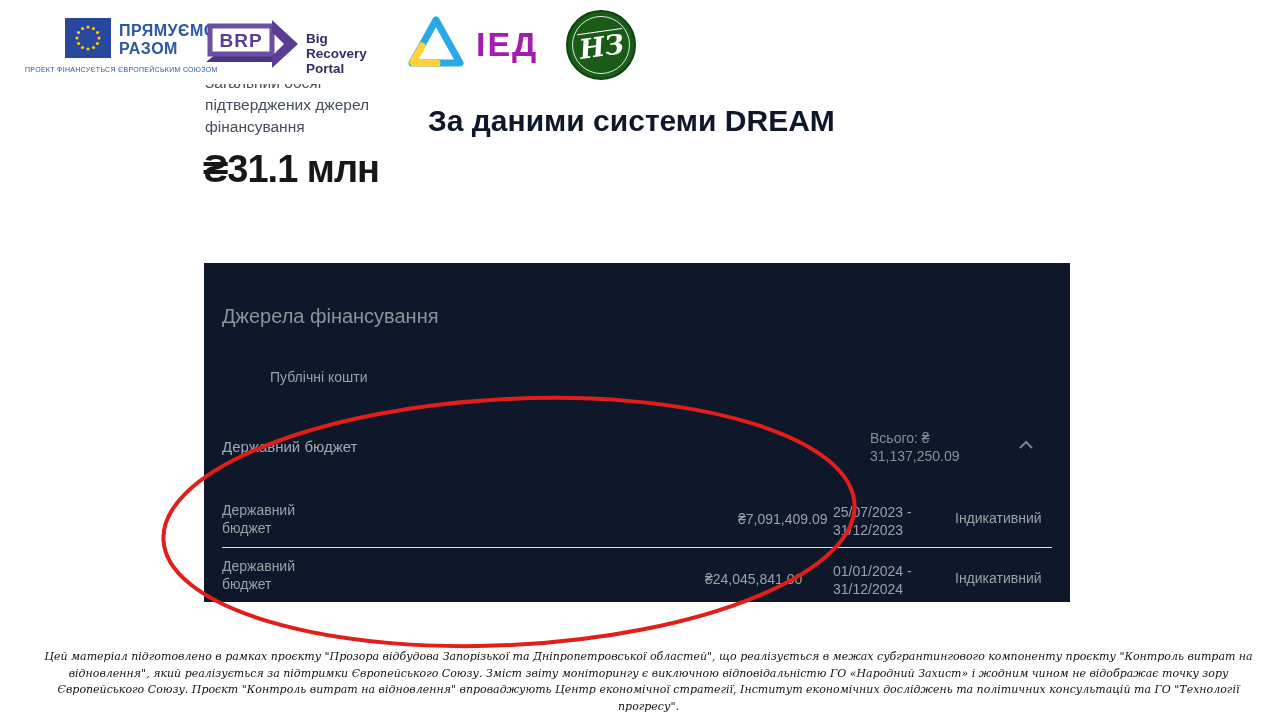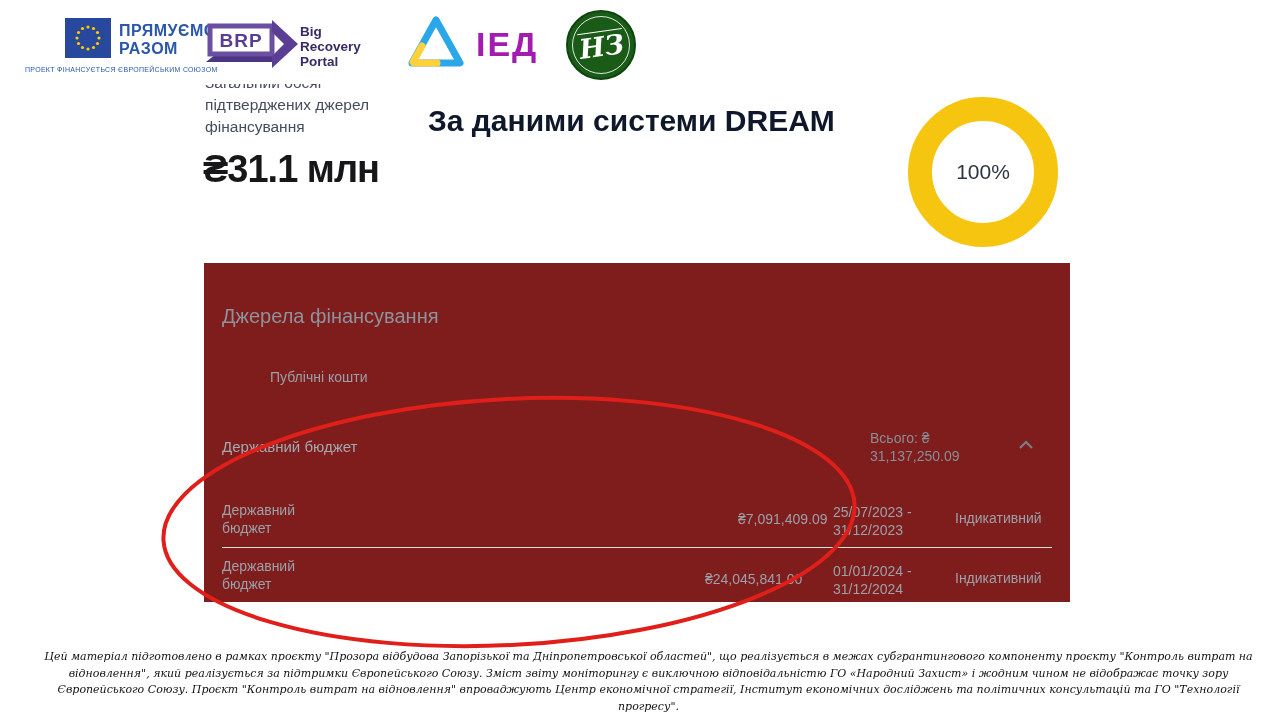--- a/index.html
+++ b/index.html
@@ -6,21 +6,21 @@
   html,body { width:1280px; height:720px; }
   body { font-family:"Liberation Sans","DejaVu Sans",sans-serif; background:#fff; }
   .slide { position:relative; width:1280px; height:720px; background:#fff; overflow:hidden; }
 
   
   .logo-eu { position:absolute; left:25px; top:18px; }
   .eu-top { display:flex; align-items:center; gap:8px;margin-left:40px; }
   .eu-text { color:#2b57a8; font-weight:bold; font-size:16px; line-height:18px; letter-spacing:.5px; }
   .eu-sub { margin-top:4px; color:#2b57a8; font-size:7px; letter-spacing:.3px; white-space:nowrap; }
 
-  .logo-brp { position:absolute; left:204px; top:16px; display:flex; align-items:center; }
+  .logo-brp { position:absolute; left:204px; top:16px; display:flex; align-items:flex-end; gap:6px; }
   .brp-name { color:#3a2a63; font-weight:bold; font-size:13.5px; line-height:15px; }
 
   .logo-ied { position:absolute; left:408px; top:16px; display:flex; align-items:center; gap:12px; }
   .ied-text { color:#a21caf; font-weight:bold; font-size:34px; letter-spacing:2px; }
 
   .logo-nz { position:absolute; left:566px; top:10px; width:70px; height:70px; border-radius:50%;
              background:#1a5c17; border:2px solid #0e4410; display:flex; align-items:center; justify-content:center; }
   .nz-ring { position:absolute; inset:4px; border:1.5px solid rgba(255,255,255,.85); border-radius:50%; }
   .nz-mono { font-family:"DejaVu Serif",serif; font-style:italic; font-weight:bold; color:#fff;
              font-size:27px; transform:rotate(-8deg); line-height:1; border-top:1.5px solid #fff; padding-top:1px; }
@@ -35,21 +35,21 @@
 
   
   .slide-title { position:absolute; left:428px; top:104px; font-size:30px; font-weight:bold; color:#0f172a; }
 
   
   .donut { position:absolute; left:908px; top:97px; width:150px; height:150px; }
   .donut-label { position:absolute; inset:0; display:flex; align-items:center; justify-content:center;
                  font-size:21px; color:#2f3542; }
 
   
-  .panel { position:absolute; left:204px; top:263px; width:866px; height:339px; background:#7f1d1d; }
+  .panel { position:absolute; left:204px; top:263px; width:866px; height:339px; background:#0f172a; }
   .panel-title { position:absolute; left:18px; top:42px; font-size:20px; color:#8c939b; }
   .panel-subtitle { position:absolute; left:18px; top:106px; font-size:14px; color:#99a0a8;margin-left:48px; }
 
   .group-name { position:absolute; left:18px; top:175px; font-size:15px; color:#a3a9b0; }
   .group-total { position:absolute; left:666px; top:166px; font-size:14px; line-height:18px; color:#878e96; }
   .chevron-btn { position:absolute; left:810px; top:172px; width:24px; height:20px; background:none;
                  border:none; cursor:pointer; display:flex; align-items:center; justify-content:center; }
 
   .cell { position:absolute; font-size:14px; line-height:18px; color:#9aa1a8; }
   .cell-period { white-space:pre-line; }
@@ -131,26 +131,20 @@
     <div class="stat-clip">
       <span>Загальний обсяг</span>
     </div>
     <div class="stat-line">підтверджених джерел</div>
     <div class="stat-line">фінансування</div>
   </div>
   <div class="stat-value">₴31.1 млн</div>
 
   <h1 class="slide-title">За даними системи DREAM</h1>
 
-  <div class="donut">
-    <svg width="150" height="150" viewBox="0 0 150 150">
-      <circle cx="75" cy="75" r="63" fill="none" stroke="#F6C50F" stroke-width="24"></circle>
-    </svg>
-    <div class="donut-label">100%</div>
-  </div>
 
   <section class="panel">
     <div class="panel-title">Джерела фінансування</div>
     <div class="panel-subtitle">Публічні кошти</div>
 
     <div class="group-name">Державний бюджет</div>
     <div class="group-total">
       <div>Всього: ₴</div>
       <div>31,137,250.09</div>
     </div>

